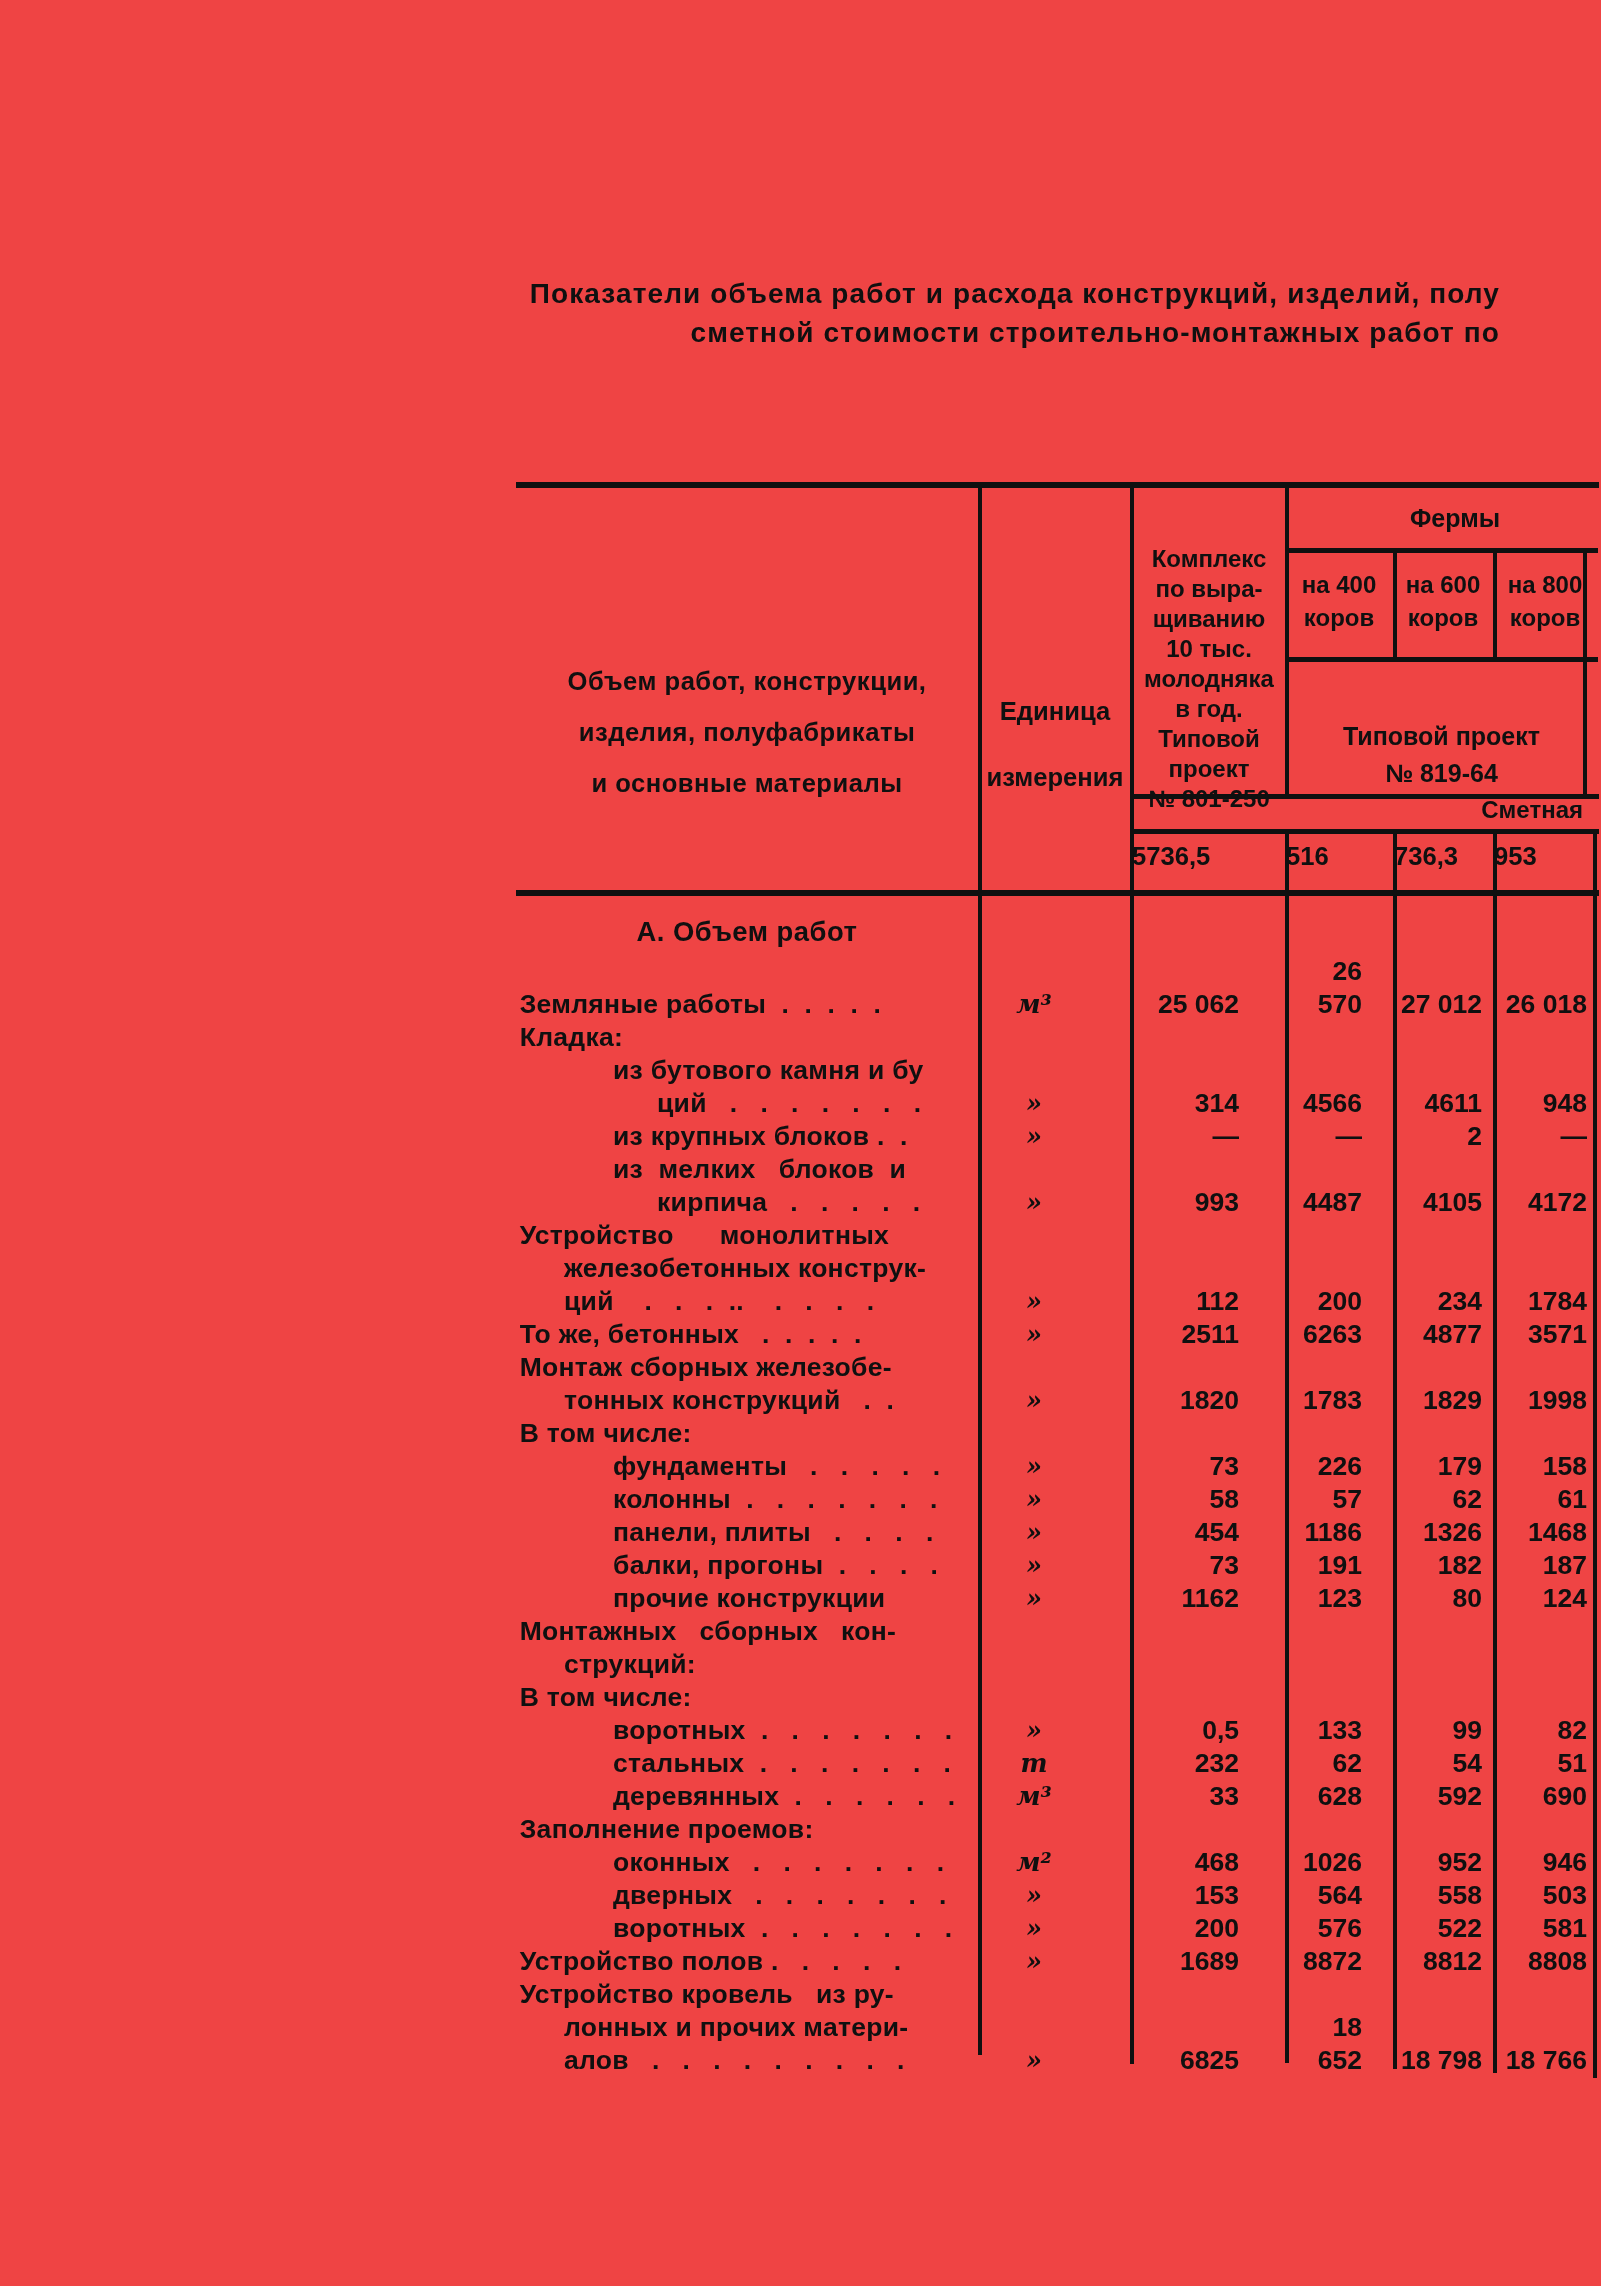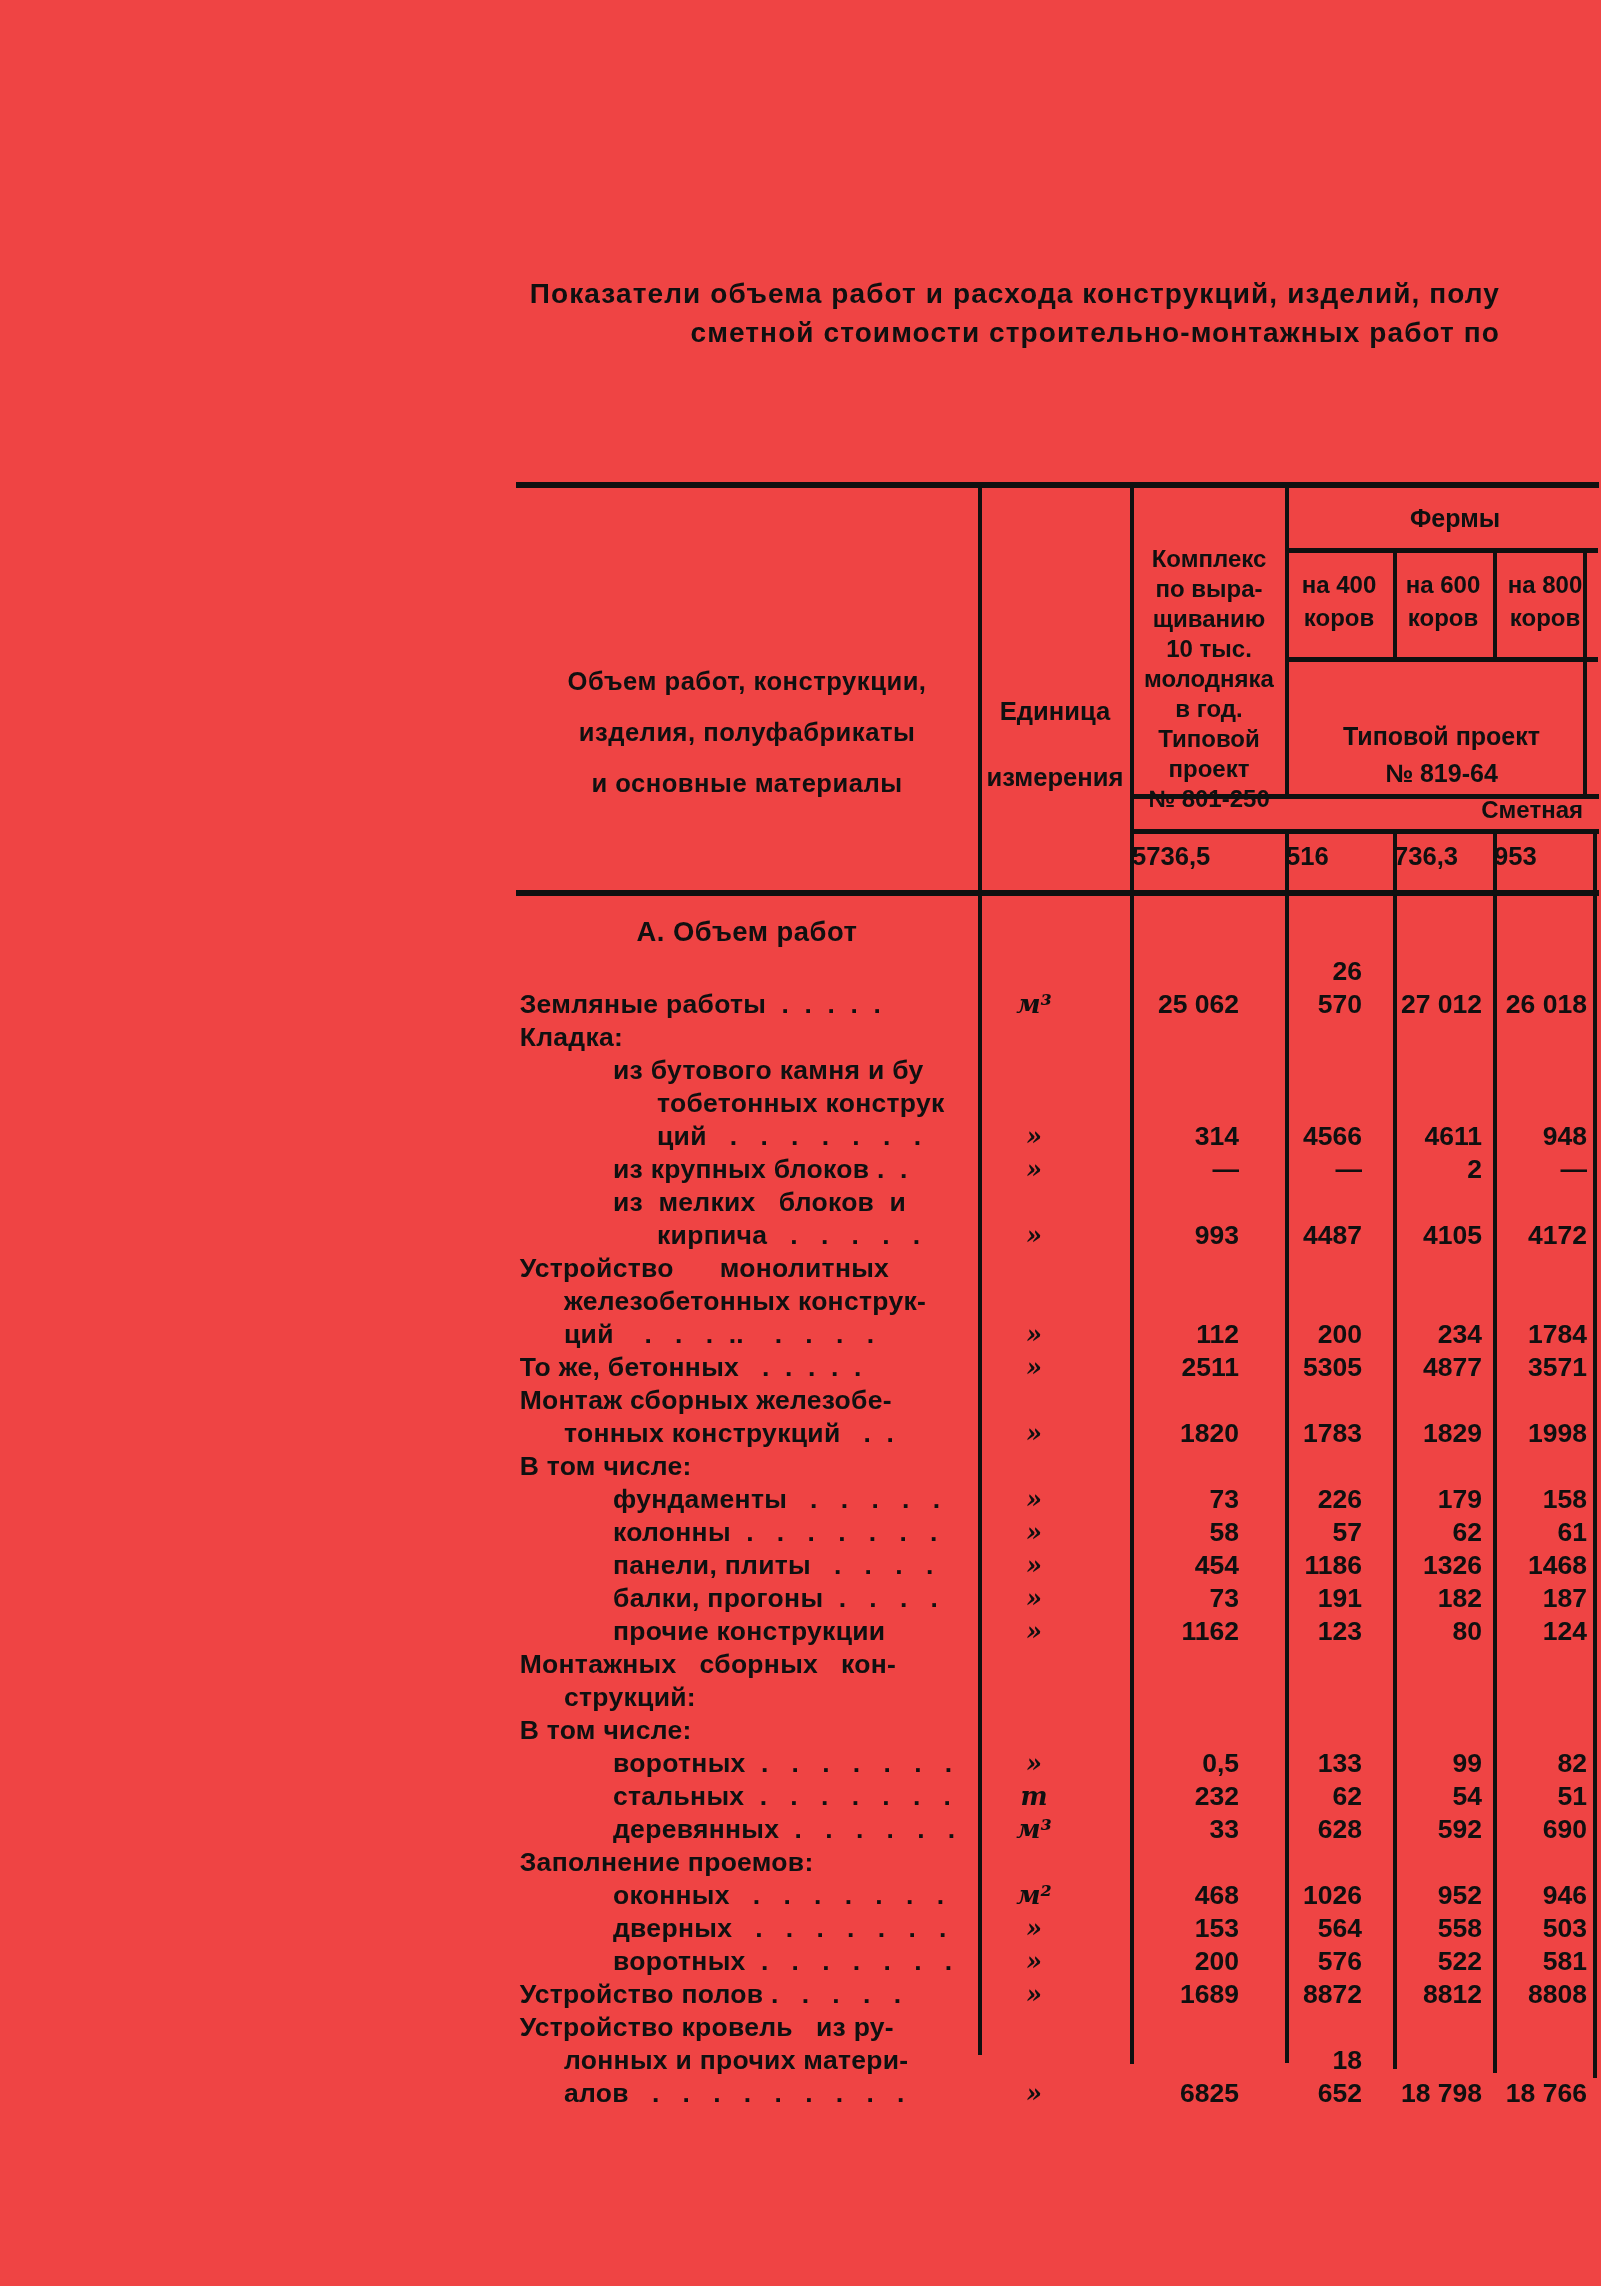--- a/index.html
+++ b/index.html
@@ -158,21 +158,20 @@
     <div class="c unit"></div>
     <div class="c v v1"></div>
     <div class="c v v2"></div>
     <div class="c v v3"></div>
     <div class="c v v4"></div>
   </div>
 
   <div class="brow">
     <div class="c lbl">
               <div class="lbl-line ind-2">из бутового камня и бу</div>
-              <div class="lbl-line ind-3">тобетонных конструк</div>
               <div class="lbl-line ind-3">ций   .   .   .   .   .   .   .</div>
             </div>
     <div class="c unit">»</div>
     <div class="c v v1">314</div>
     <div class="c v v2">4566</div>
     <div class="c v v3">4611</div>
     <div class="c v v4">948</div>
   </div>
 
   <div class="brow">
@@ -210,21 +209,21 @@
     <div class="c v v3">234</div>
     <div class="c v v4">1784</div>
   </div>
 
   <div class="brow">
     <div class="c lbl">
               <div class="lbl-line ind-0">То же, бетонных   .  .  .  .  .</div>
             </div>
     <div class="c unit">»</div>
     <div class="c v v1">2511</div>
-    <div class="c v v2">5305</div>
+    <div class="c v v2">6263</div>
     <div class="c v v3">4877</div>
     <div class="c v v4">3571</div>
   </div>
 
   <div class="brow">
     <div class="c lbl">
               <div class="lbl-line ind-0">Монтаж сборных железобе-</div>
               <div class="lbl-line ind-1">тонных конструкций   .  .</div>
             </div>
     <div class="c unit">»</div>

